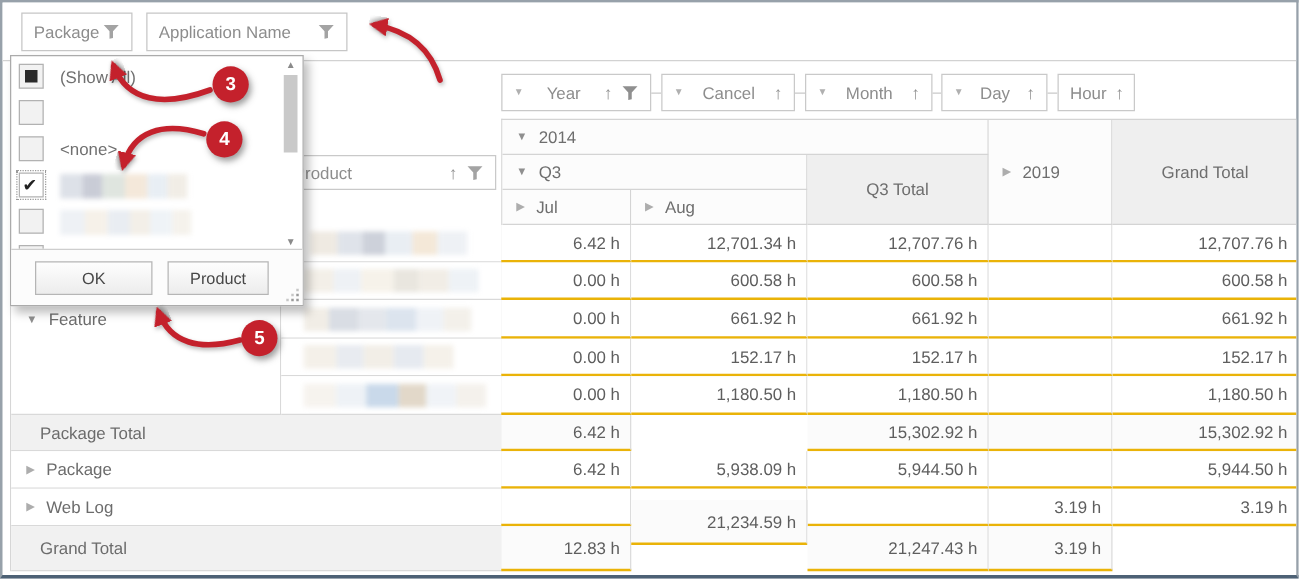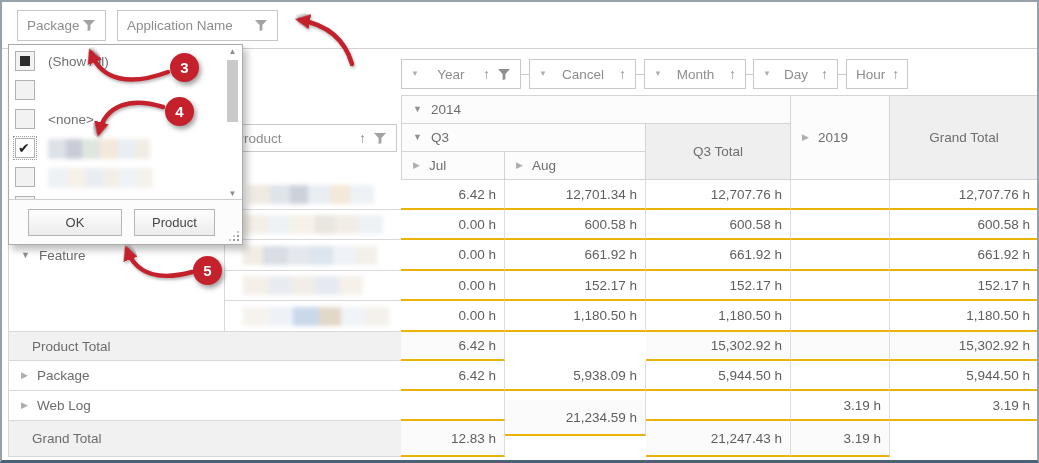--- a/index.html
+++ b/index.html
@@ -226,21 +226,21 @@
         <span style="width:26px;background:#f6f3ee"></span>
           <span style="width:24px;background:#eef2f6"></span>
           <span style="width:26px;background:#c9d9ea"></span>
           <span style="width:22px;background:#e2d8c9"></span>
           <span style="width:24px;background:#f0f3f7"></span>
           <span style="width:24px;background:#f4f1ec"></span>
       </div>
     </div>
 
     <div class="rcell total" style="top:284px;height:29px">
-      <span>Product Total</span>
+      <span>Package Total</span>
     </div>
     <div class="rcell" style="top:313px;height:30px">
       <span class="exp closed">▶</span>
       <span>Package</span>
     </div>
     <div class="rcell" style="top:343px;height:30px">
       <span class="exp closed">▶</span>
       <span>Web Log</span>
     </div>
     <div class="rcell total" style="top:373px;height:36px">

